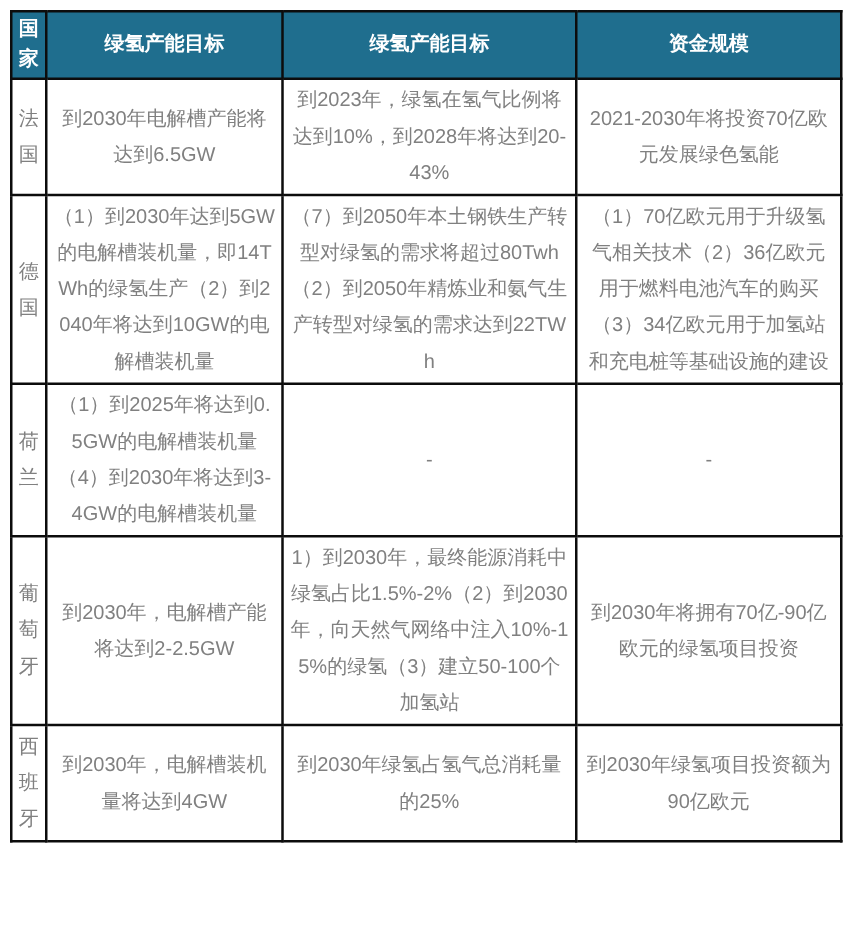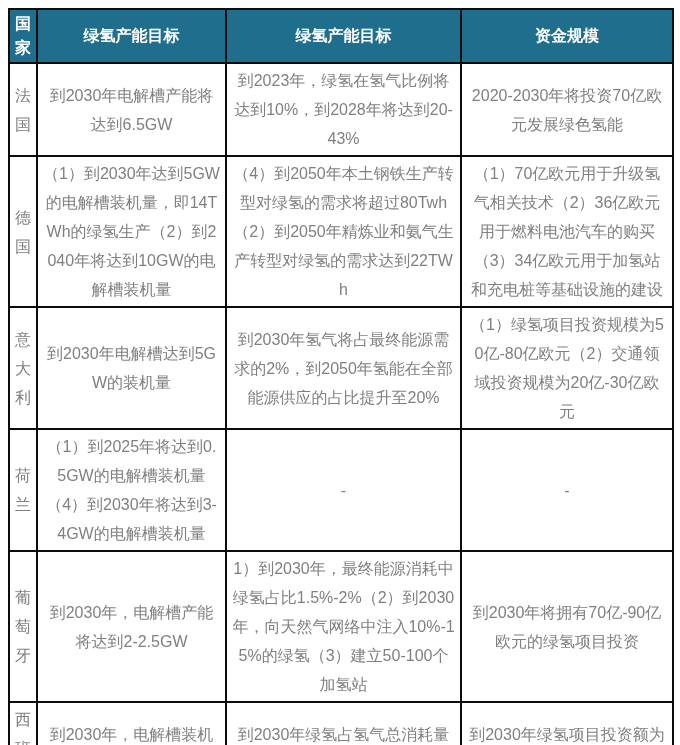--- a/index.html
+++ b/index.html
@@ -72,33 +72,27 @@
         <th>绿氢产能目标</th>
         <th>绿氢产能目标</th>
         <th>资金规模</th>
       </tr>
     </thead>
     <tbody>
       <tr class="r0">
         <th class="country">法国</th>
         <td>到2030年电解槽产能将达到6.5GW</td>
         <td>到2023年，绿氢在氢气比例将达到10%，到2028年将达到20-43%</td>
-        <td>2020-2030年将投资70亿欧元发展绿色氢能</td>
+        <td>2021-2030年将投资70亿欧元发展绿色氢能</td>
       </tr>
       <tr class="r1">
         <th class="country">德国</th>
         <td>（1）到2030年达到5GW的电解槽装机量，即14TWh的绿氢生产（2）到2040年将达到10GW的电解槽装机量</td>
-        <td>（4）到2050年本土钢铁生产转型对绿氢的需求将超过80Twh（2）到2050年精炼业和氨气生产转型对绿氢的需求达到22TWh</td>
+        <td>（7）到2050年本土钢铁生产转型对绿氢的需求将超过80Twh（2）到2050年精炼业和氨气生产转型对绿氢的需求达到22TWh</td>
         <td>（1）70亿欧元用于升级氢气相关技术（2）36亿欧元用于燃料电池汽车的购买（3）34亿欧元用于加氢站和充电桩等基础设施的建设</td>
-      </tr>
-      <tr class="r2">
-        <th class="country">意大利</th>
-        <td>到2030年电解槽达到5GW的装机量</td>
-        <td>到2030年氢气将占最终能源需求的2%，到2050年氢能在全部能源供应的占比提升至20%</td>
-        <td>（1）绿氢项目投资规模为50亿-80亿欧元（2）交通领域投资规模为20亿-30亿欧元</td>
       </tr>
       <tr class="r3">
         <th class="country">荷兰</th>
         <td>（1）到2025年将达到0.5GW的电解槽装机量（4）到2030年将达到3-4GW的电解槽装机量</td>
         <td>-</td>
         <td>-</td>
       </tr>
       <tr class="r4">
         <th class="country">葡萄牙</th>
         <td>到2030年，电解槽产能将达到2-2.5GW</td>

